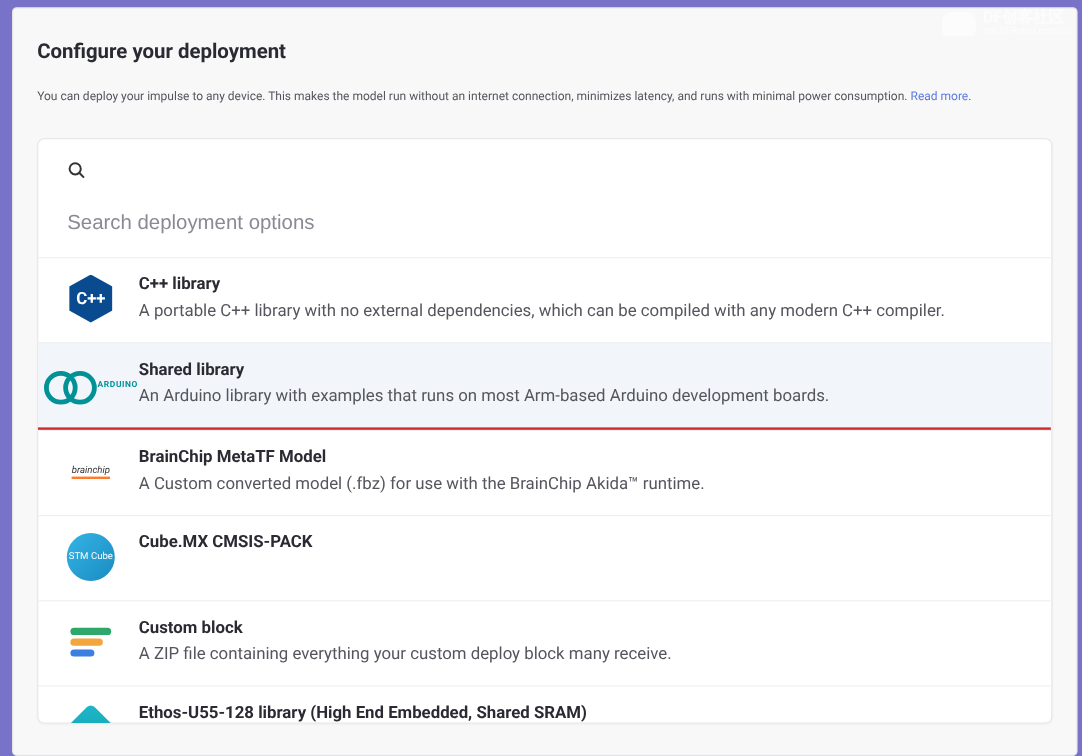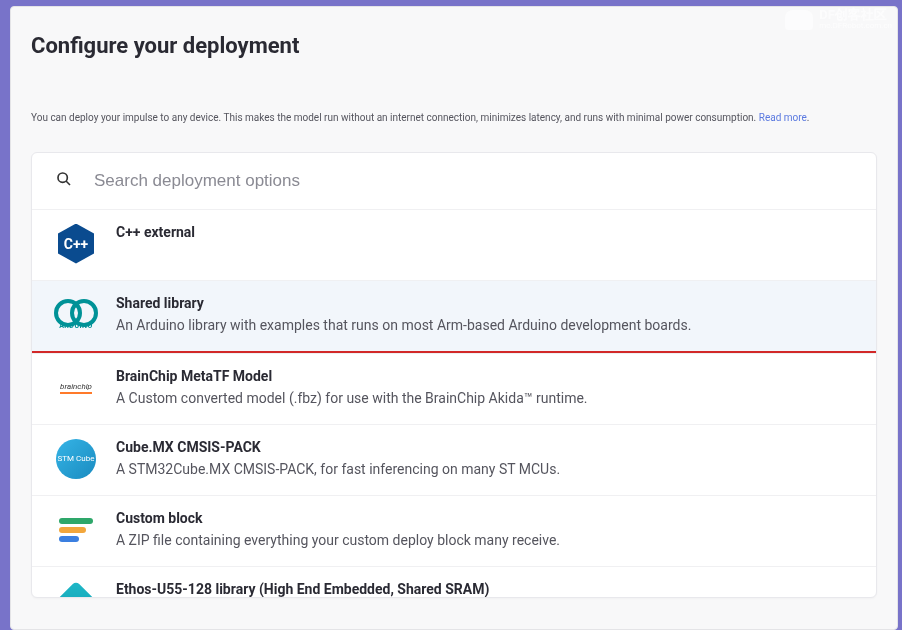--- a/index.html
+++ b/index.html
@@ -35,44 +35,45 @@
     width: 28px; height: 20px;
     background: #fff;
     border-radius: 8px 8px 4px 4px;
     position: relative;
     opacity: 0.9;
   }
   .watermark-text { display:flex; flex-direction:column; align-items:flex-start; line-height:1.1;}
   .watermark-main { font-size: 13px; font-weight:600; }
   .watermark-sub { font-size: 8px; }
   h1.title {
-    font-size: 22px;
+    font-size: 17px;
     font-weight: 700;
     color: #2a2a33;
-    margin-bottom: 52px;
+    margin-bottom: 20px;
   }
   .intro {
     font-size: 10px;
     color: #55555e;
     line-height: 1.55;
     margin-bottom: 26px;
   }
   .intro a { color: #5a79e0; text-decoration: none; }
   .card {
     background: #fff;
     border: 1px solid #e8e8ec;
     border-radius: 6px;
     box-shadow: 0 1px 2px rgba(0,0,0,0.03);
     position: relative;
   }
   .search-row {
     display: flex;
     align-items: flex-start;
     padding: 18px 24px 18px 24px;
     gap: 22px;
+    flex-direction: column;
   }
   .search-icon { color: #333; flex: 0 0 auto; }
   .search-input {
     border: none;
     outline: none;
     font-size: 17px;
     color: #333;
     width: 100%;
   }
   .search-input::placeholder { color: #8a8a93; }
@@ -123,21 +124,21 @@
     background: #0a4b8f;
     color: #fff;
     font-weight: 700;
     font-size: 14px;
     display: flex;
     align-items: center;
     justify-content: center;
     clip-path: polygon(50% 0, 95% 25%, 95% 75%, 50% 100%, 5% 75%, 5% 25%);
   }
   .arduino-logo {
-    display:flex; flex-direction:column; align-items:center; gap:1px;
+    display:flex; flex-direction:row; align-items:center; gap:1px;
   }
   .arduino-loops {
     width: 44px; height: 22px;
     position: relative;
   }
   .arduino-loops::before, .arduino-loops::after {
     content:"";
     position:absolute;
     width:20px; height:20px;
     border: 4px solid #009297;
@@ -199,21 +200,22 @@
       </span>
       <input class="search-input" type="text" placeholder="Search deployment options" style="">
     </div>
 
     <div class="list" id="list">
         <div class="item">
           <div class="icon-box">
             <div class="cpp-hex">C++</div>
           </div>
           <div class="item-body">
-            <div class="item-title">C++ external</div>
+            <div class="item-title">C++ library</div>
+            <div class="item-desc">A portable C++ library with no external dependencies, which can be compiled with any modern C++ compiler.</div>
           </div>
         </div>
         <div class="item selected">
           <div class="icon-box">
             <div class="arduino-logo">
               <div class="arduino-loops"></div>
               <div class="arduino-text">ARDUINO</div>
             </div>
           </div>
           <div class="item-body">
@@ -229,21 +231,20 @@
             <div class="item-title">BrainChip MetaTF Model</div>
             <div class="item-desc">A Custom converted model (.fbz) for use with the BrainChip Akida™ runtime.</div>
           </div>
         </div>
         <div class="item">
           <div class="icon-box">
             <div class="cube-icon">STM Cube</div>
           </div>
           <div class="item-body">
             <div class="item-title">Cube.MX CMSIS-PACK</div>
-            <div class="item-desc">A STM32Cube.MX CMSIS-PACK, for fast inferencing on many ST MCUs.</div>
           </div>
         </div>
         <div class="item">
           <div class="icon-box">
             <div class="custom-block">
               <div class="cb-bar cb1"></div>
               <div class="cb-bar cb2"></div>
               <div class="cb-bar cb3"></div>
             </div>
           </div>

